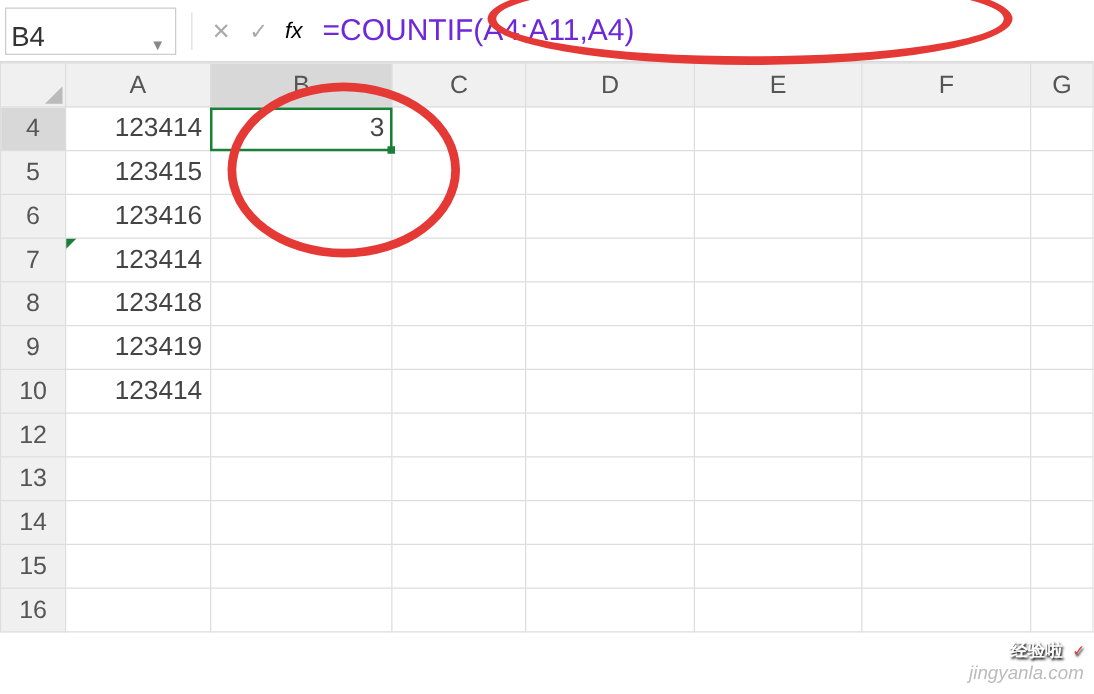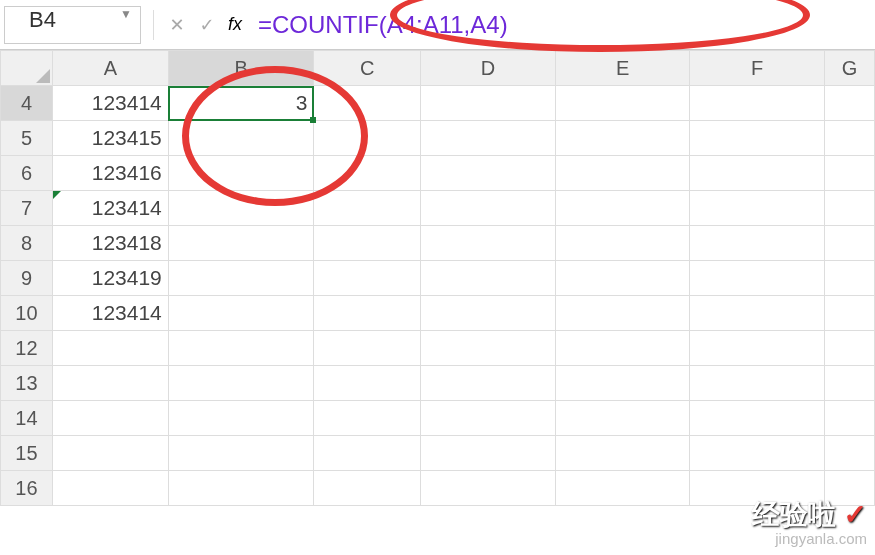--- a/index.html
+++ b/index.html
@@ -17,22 +17,22 @@
     align-items: center;
     height: 50px;
     background: #fff;
     border-bottom: 1px solid #ccc;
   }
   .name-box {
     width: 137px;
     height: 38px;
     border: 1px solid #ccc;
     display: flex;
-    align-items: flex-start;
-    padding-left: 24px;
+    align-items: flex-end;
+    padding-left: 4px;
     font-size: 22px;
     color: #333;
     margin: 4px;
     position: relative;
   }
   .name-box .drop {
     position: absolute;
     right: 8px;
     color: #888;
     font-size: 12px;
@@ -143,22 +143,22 @@
   }
   .c1 { left: 390px; top: -22px; width: 420px; height: 74px; }
   .c2 { left: 182px; top: 66px; width: 186px; height: 140px; }
   .watermark {
     position: absolute;
     right: 8px;
     bottom: 8px;
     text-align: right;
     line-height: 1.1;
   }
-  .wm1 { color: #fff; text-shadow: 1px 1px 2px #000; font-weight: bold; font-size: 28px; }
-  .wm2 { color: #bbb; font-size: 15px; }
+  .wm1 { color: #fff; text-shadow: 1px 1px 2px #000; font-weight: bold; font-size: 14px; font-family: Liberation Mono, monospace; }
+  .wm2 { color: #bbb; font-size: 15px; font-style: italic; }
   .check { color: #e53935; font-weight: bold; }
 </style>
 </head>
 <body>
 
 <div class="formula-bar">
   <div class="name-box">
     <span>B4</span>
     <span class="drop">▼</span>
   </div>

